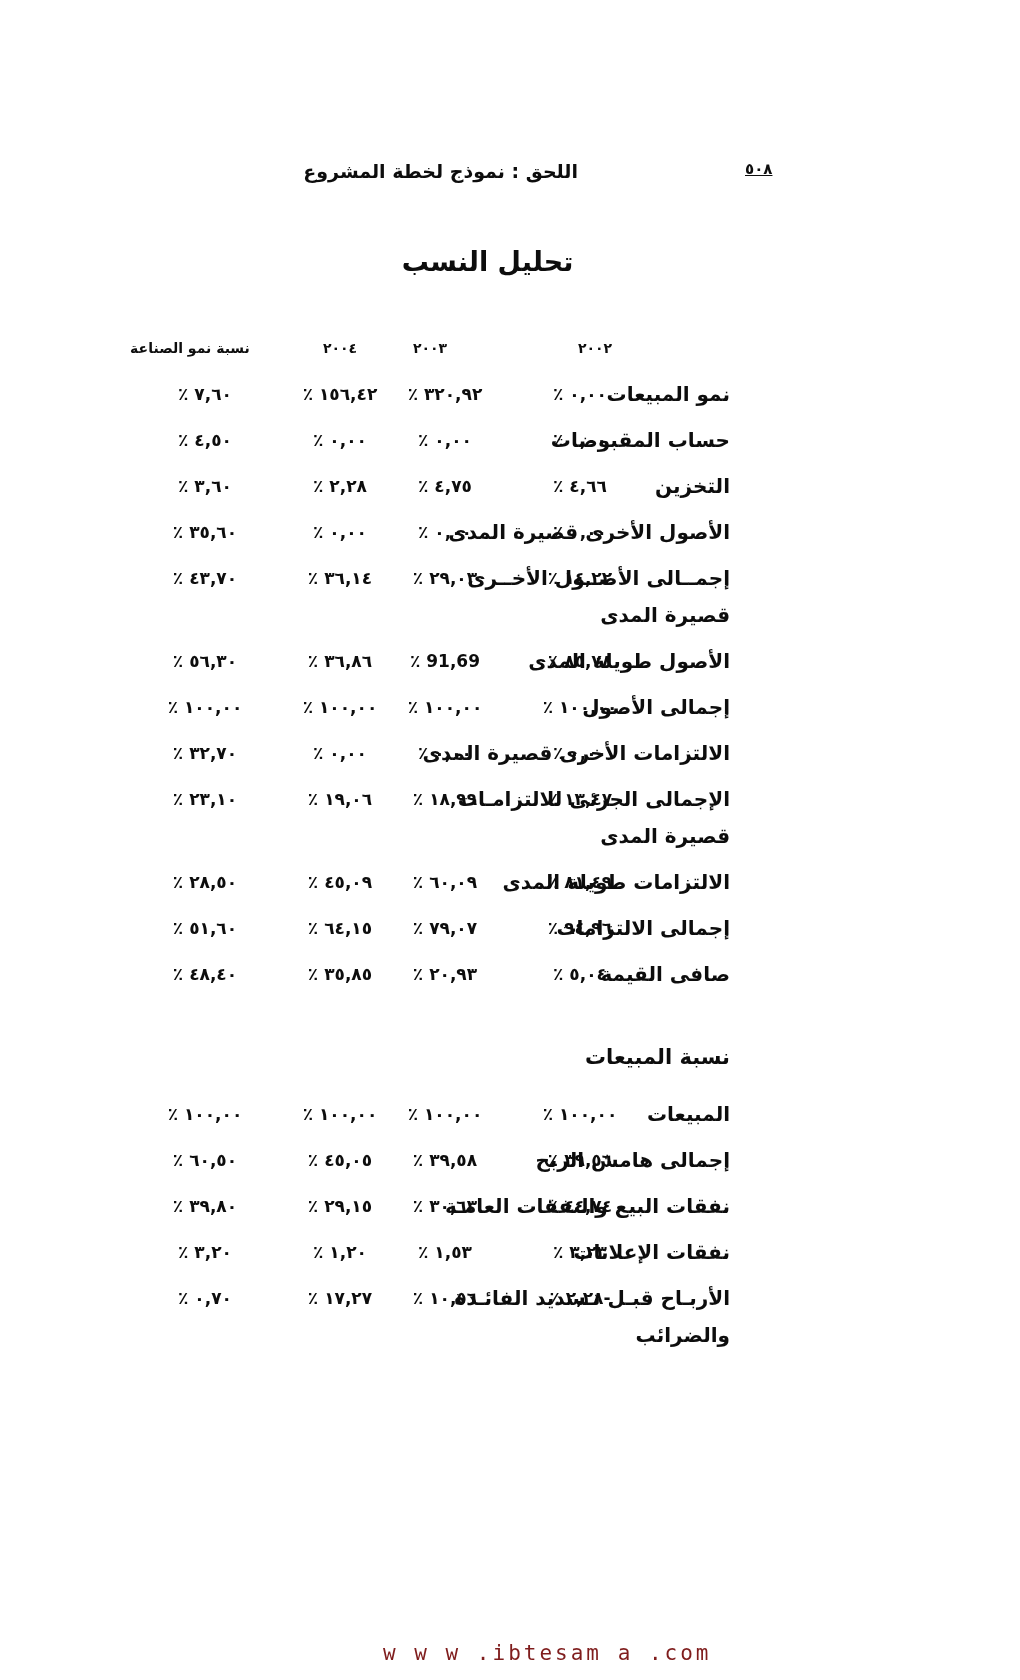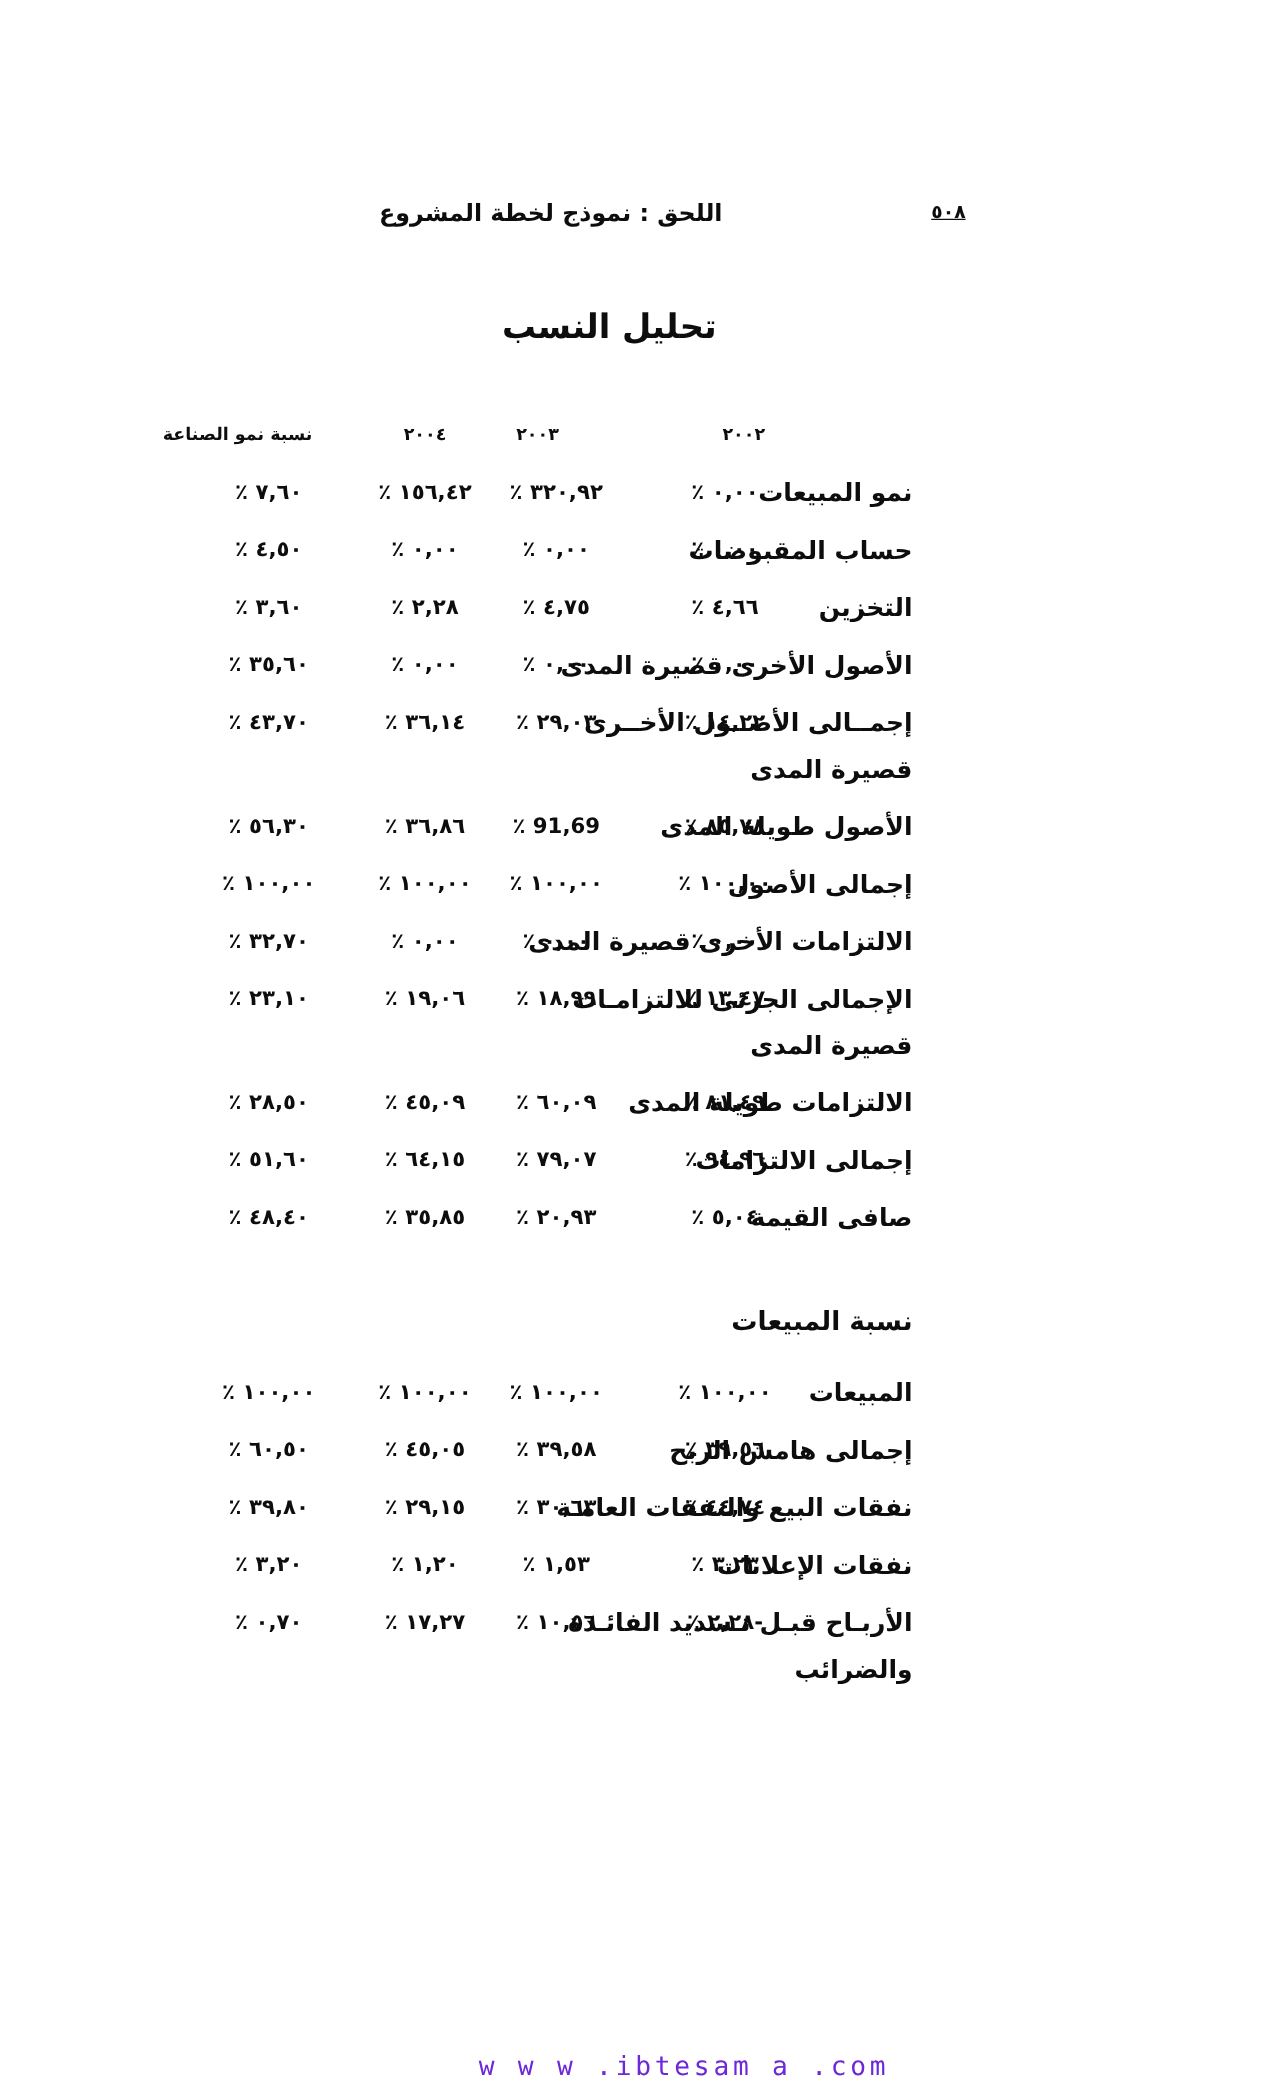--- a/index.html
+++ b/index.html
@@ -49,41 +49,41 @@
     text-align:center;
     direction:ltr;
     unicode-bidi:isolate;
     font-size:17px;
     letter-spacing:1px;
     white-space:nowrap;
   }
   .c2002{left:385px}
   .c2003{left:250px}
   .c2004{left:145px}
-  .cind {left:20px}
+  .cind {left:10px}
   .thead{margin-bottom:9px}
   .thead .v{font-size:14px;letter-spacing:2px}
   .h2002{left:400px}
   .h2003{left:235px}
   .h2004{left:145px}
   .hind{left:-15px;width:130px;font-size:17px;letter-spacing:0;direction:rtl}
   .section-h{
     font-size:21px;
     margin-top:46px;
     margin-bottom:20px;
     text-align:right;
   }
   
   .watermark{
     position:absolute;top:1641px;left:383px;
     direction:ltr;
     font-family:"DejaVu Sans Mono",monospace;
     font-size:21px;
     letter-spacing:3px;
-    color:#6d28d9;
+    color:#7f1d1d;
     white-space:nowrap;
   }
 </style>
 </head>
 <body>
 
 <div class="page">
 
   <div class="page-number">٥٠٨</div>
 

